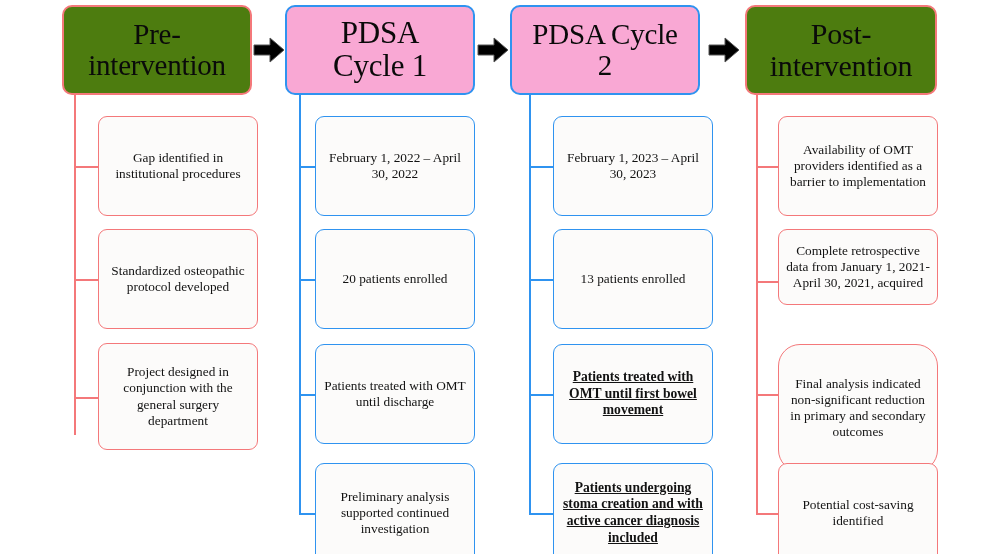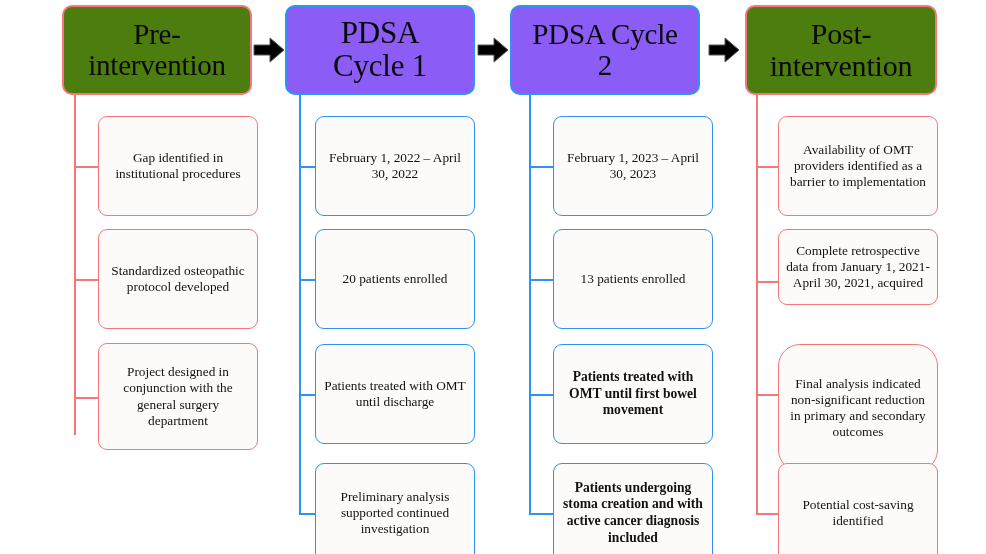--- a/index.html
+++ b/index.html
@@ -41,21 +41,21 @@
     line-height: 1.06;
     letter-spacing: -0.2px;
     color: #0a0a0a;
     height: 90px;
   }
   .phase-pink {
     background: #4d7c0f;
     border: 2.2px solid #f4787a;
   }
   .phase-blue {
-    background: #8b5cf6;
+    background: #f9a8d4;
     border: 2.2px solid #2f93f0;
   }
   .phase-label {
     display: block;
     width: 100%;
     padding: 0 6px;
   }
 
   .col-0 .phase-box { left: 62px;  width: 190px; font-size: 29px; }
   .col-1 .phase-box { left: 3px;   width: 190px; font-size: 31px; }
@@ -94,21 +94,21 @@
     justify-content: center;
     text-align: center;
     color: #121212;
     font-size: 13.3px;
     line-height: 1.22;
     width: 160px;
   }
   .leaf-pink { border: 1.8px solid #f4787a; }
   .leaf-blue { border: 1.8px solid #2f93f0; }
   .leaf .txt { display: block; width: 100%; padding: 0 7px; }
-  .leaf.bold { font-weight: bold; font-size: 13.6px; }
+  .leaf.bold { font-weight: bold; font-size: 13.6px; text-decoration: underline; }
 
   .col-0 .leaf { left: 98px; }
   .col-1 .leaf { left: 33px; }
   .col-2 .leaf { left: 43px; }
   .col-3 .leaf { left: 36px; }
 </style>
 </head>
 <body>
 
 <div id="canvas">

